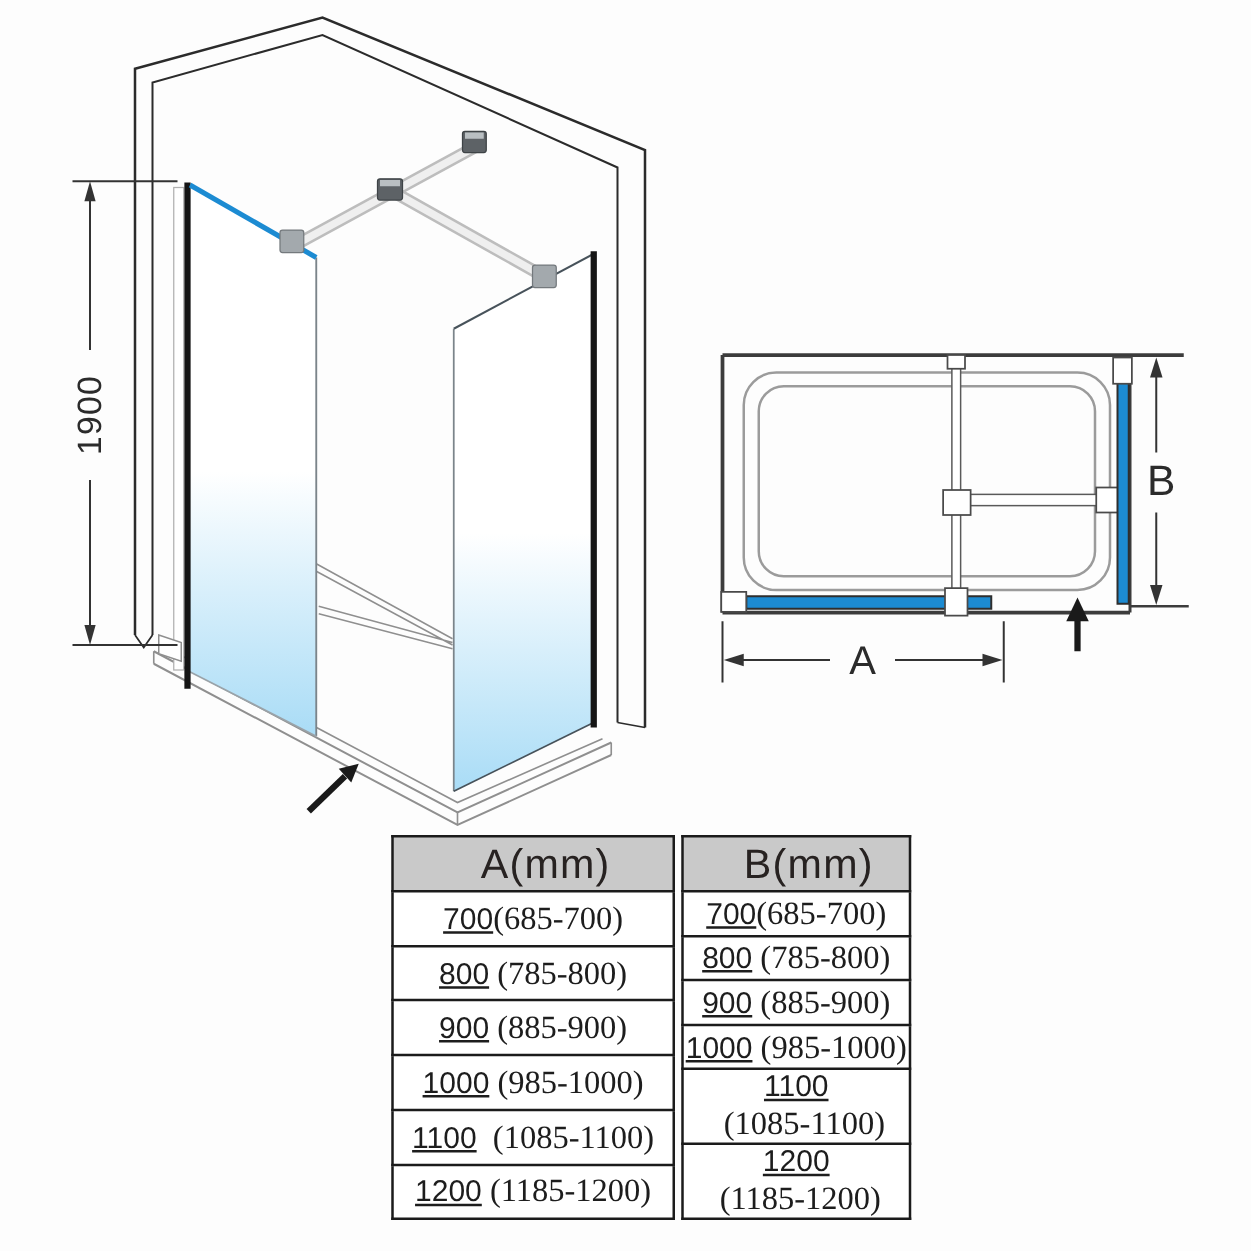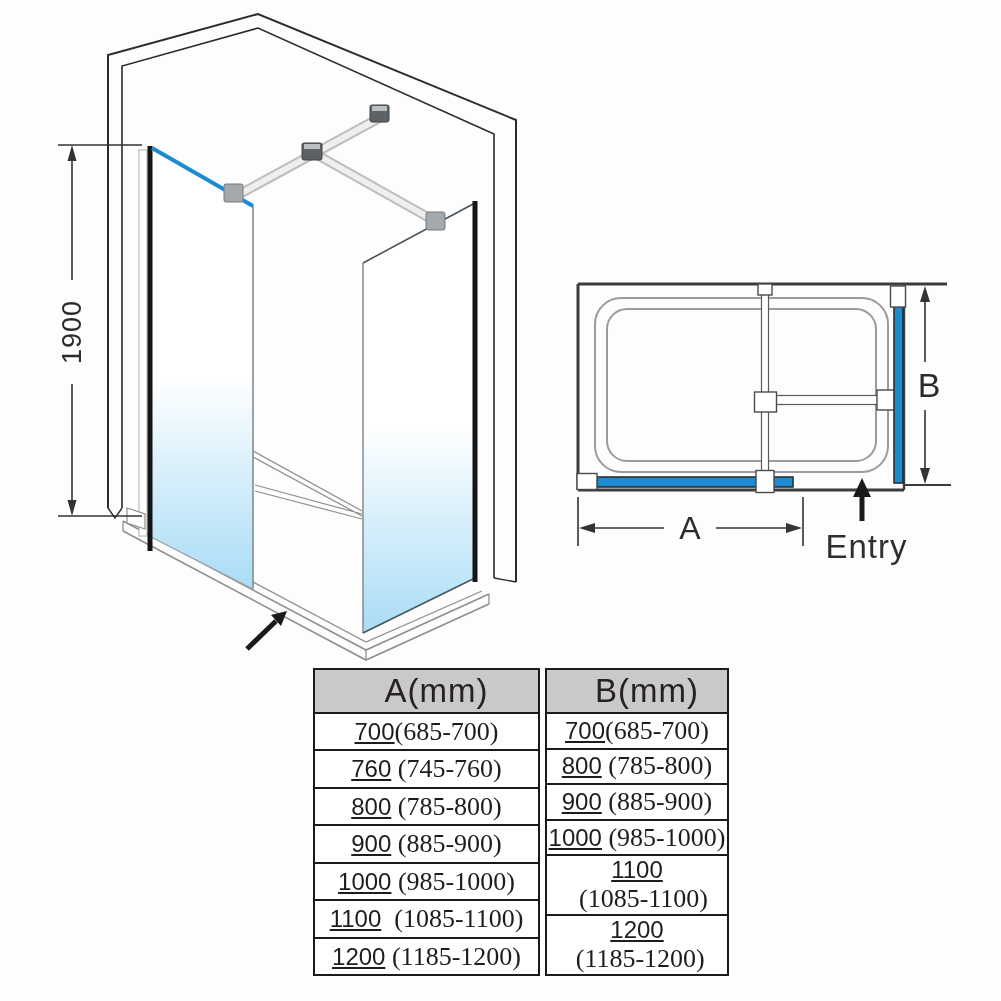--- a/index.html
+++ b/index.html
@@ -170,35 +170,31 @@
       <g>
         <line x1="862" y1="521" x2="862" y2="494" stroke="#1a1a1a" stroke-width="5"></line>
         <polygon points="862,478 853,497 871,497" fill="#1a1a1a"></polygon>
       </g>
     </g>
   </svg>
 
   <div class="dim-label label-1900">1900</div>
   <div class="dim-label label-a">A</div>
   <div class="dim-label label-b">B</div>
-  <div class="dim-label label-entry">Entry</div>
 
   <div class="size-table">
     <table class="col-a">
       <thead>
         <tr>
             <th>A(mm)</th>
           </tr>
       </thead>
       <tbody>
           <tr>
             <td><span class="num">700</span><span class="range">(685-700)</span></td>
-          </tr>
-          <tr>
-            <td><span class="num">760</span><span class="range"> (745-760)</span></td>
           </tr>
           <tr>
             <td><span class="num">800</span><span class="range"> (785-800)</span></td>
           </tr>
           <tr>
             <td><span class="num">900</span><span class="range"> (885-900)</span></td>
           </tr>
           <tr>
             <td><span class="num">1000</span><span class="range"> (985-1000)</span></td>
           </tr>

